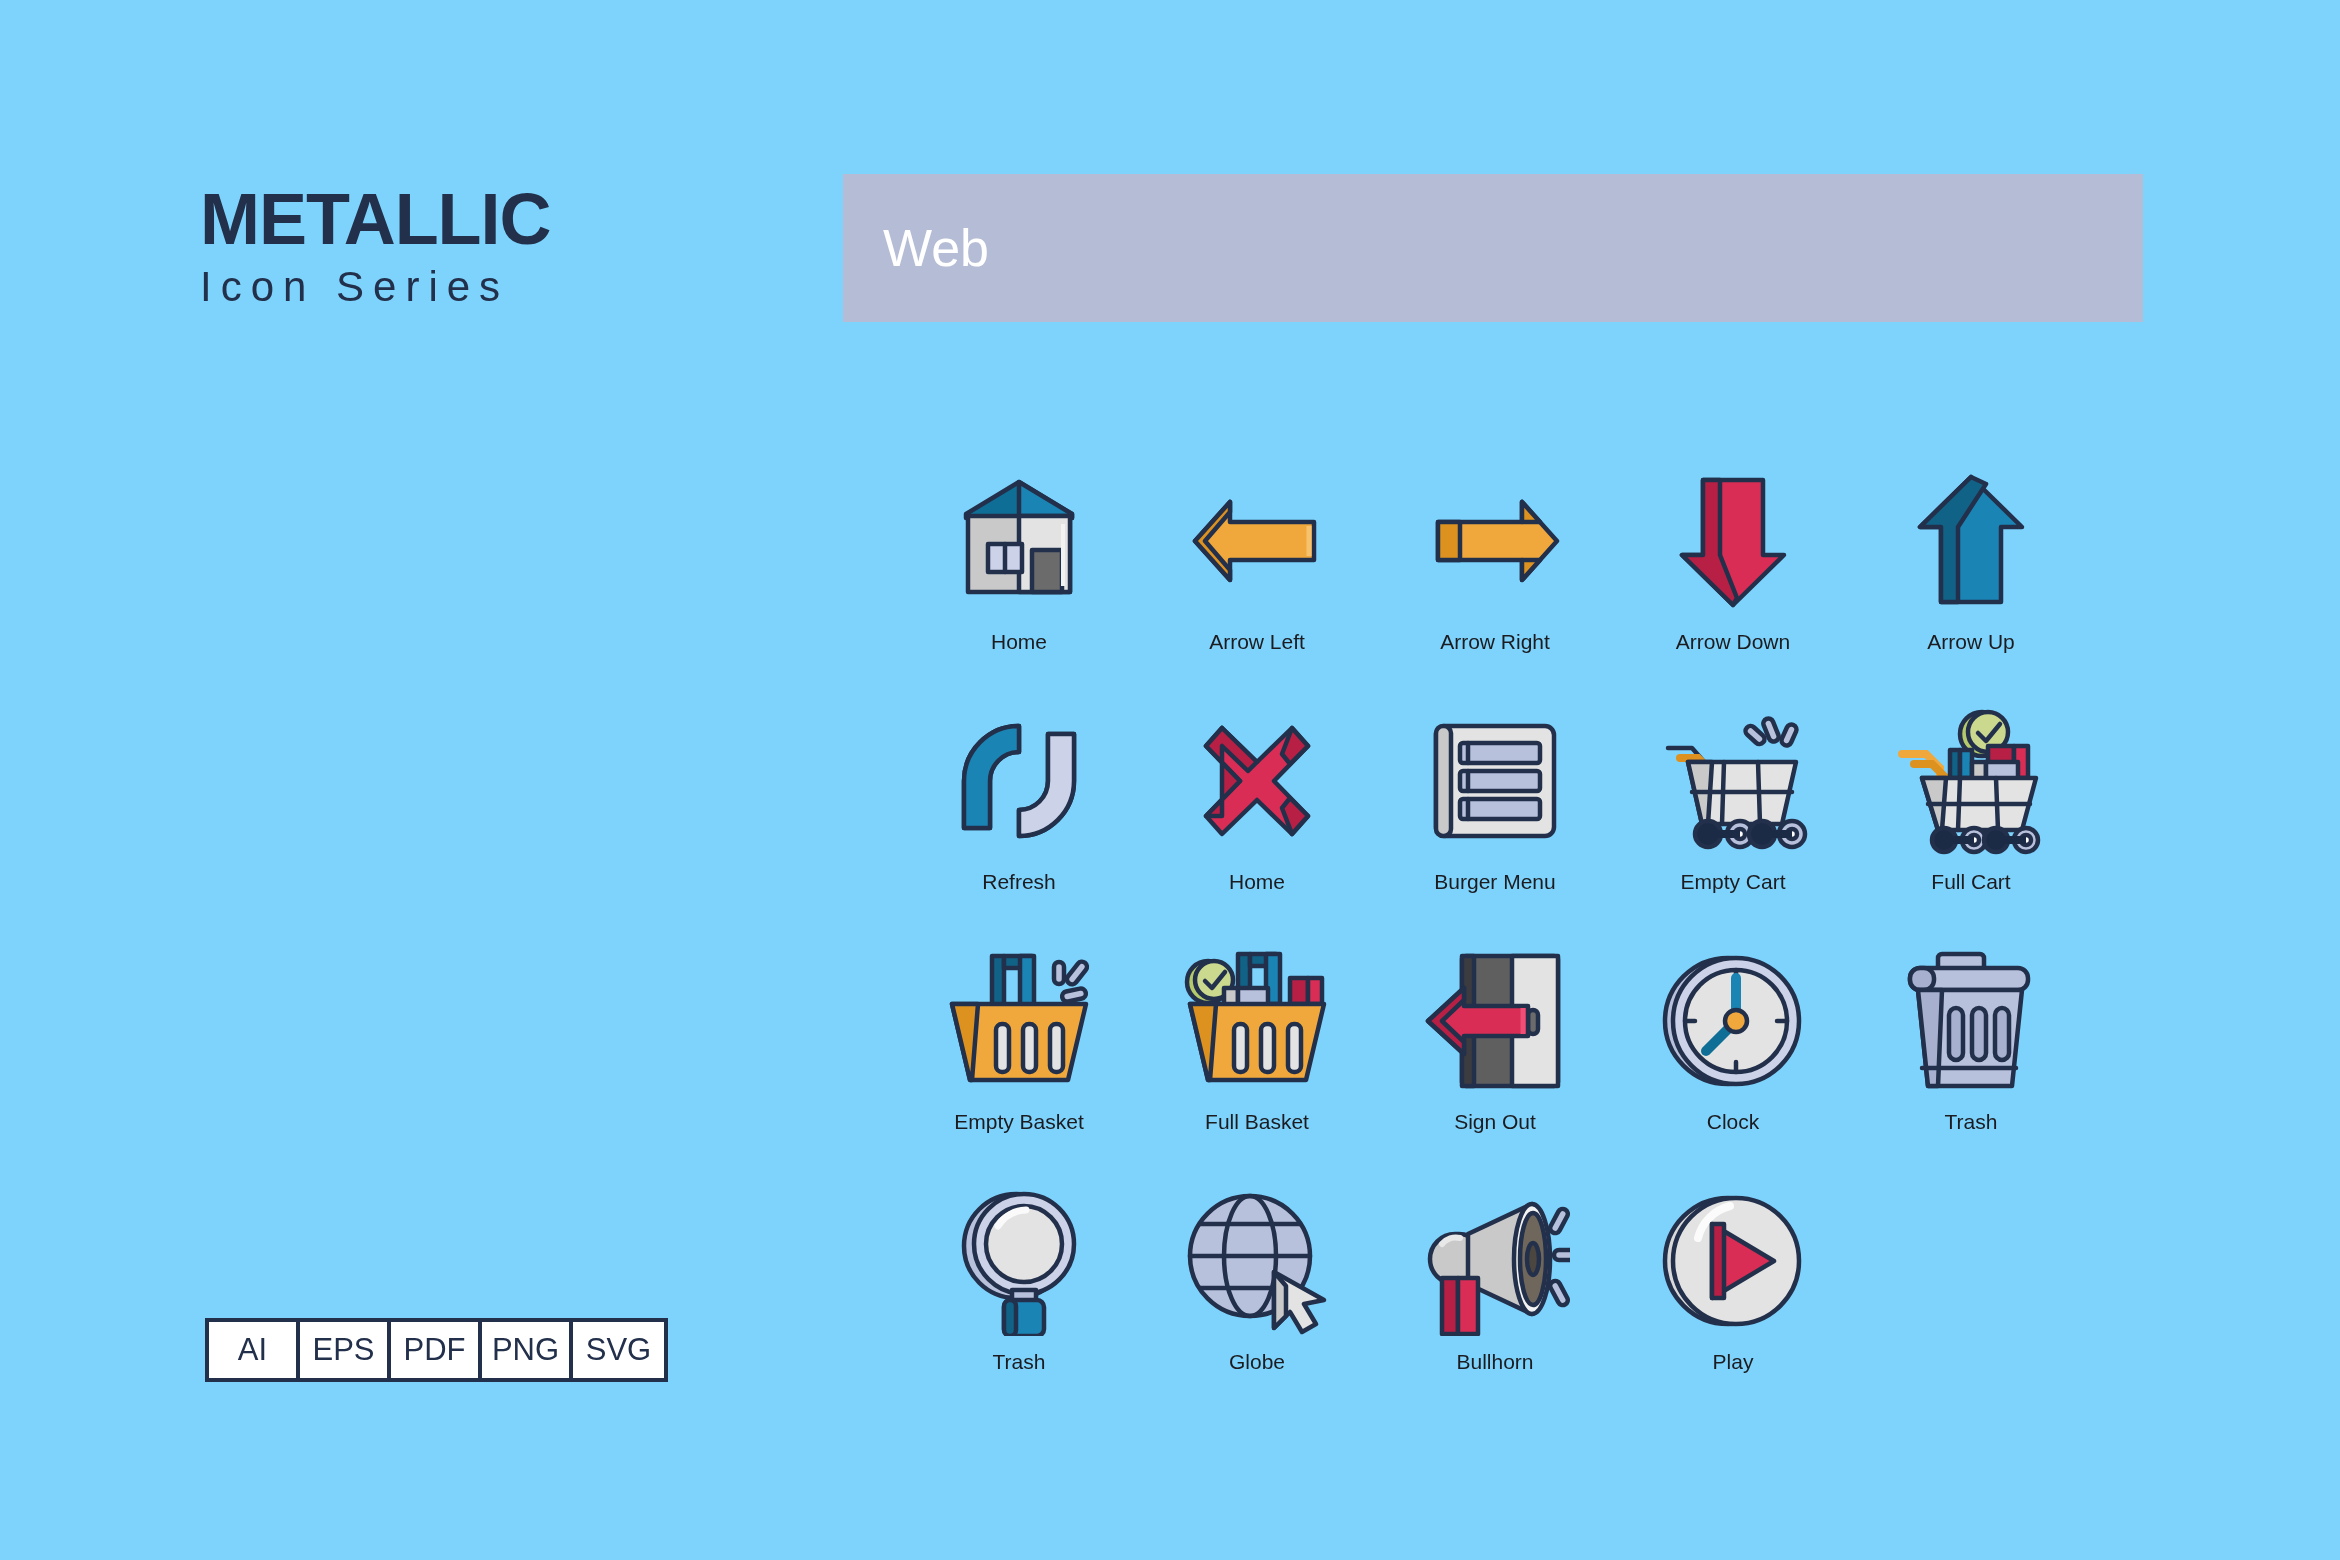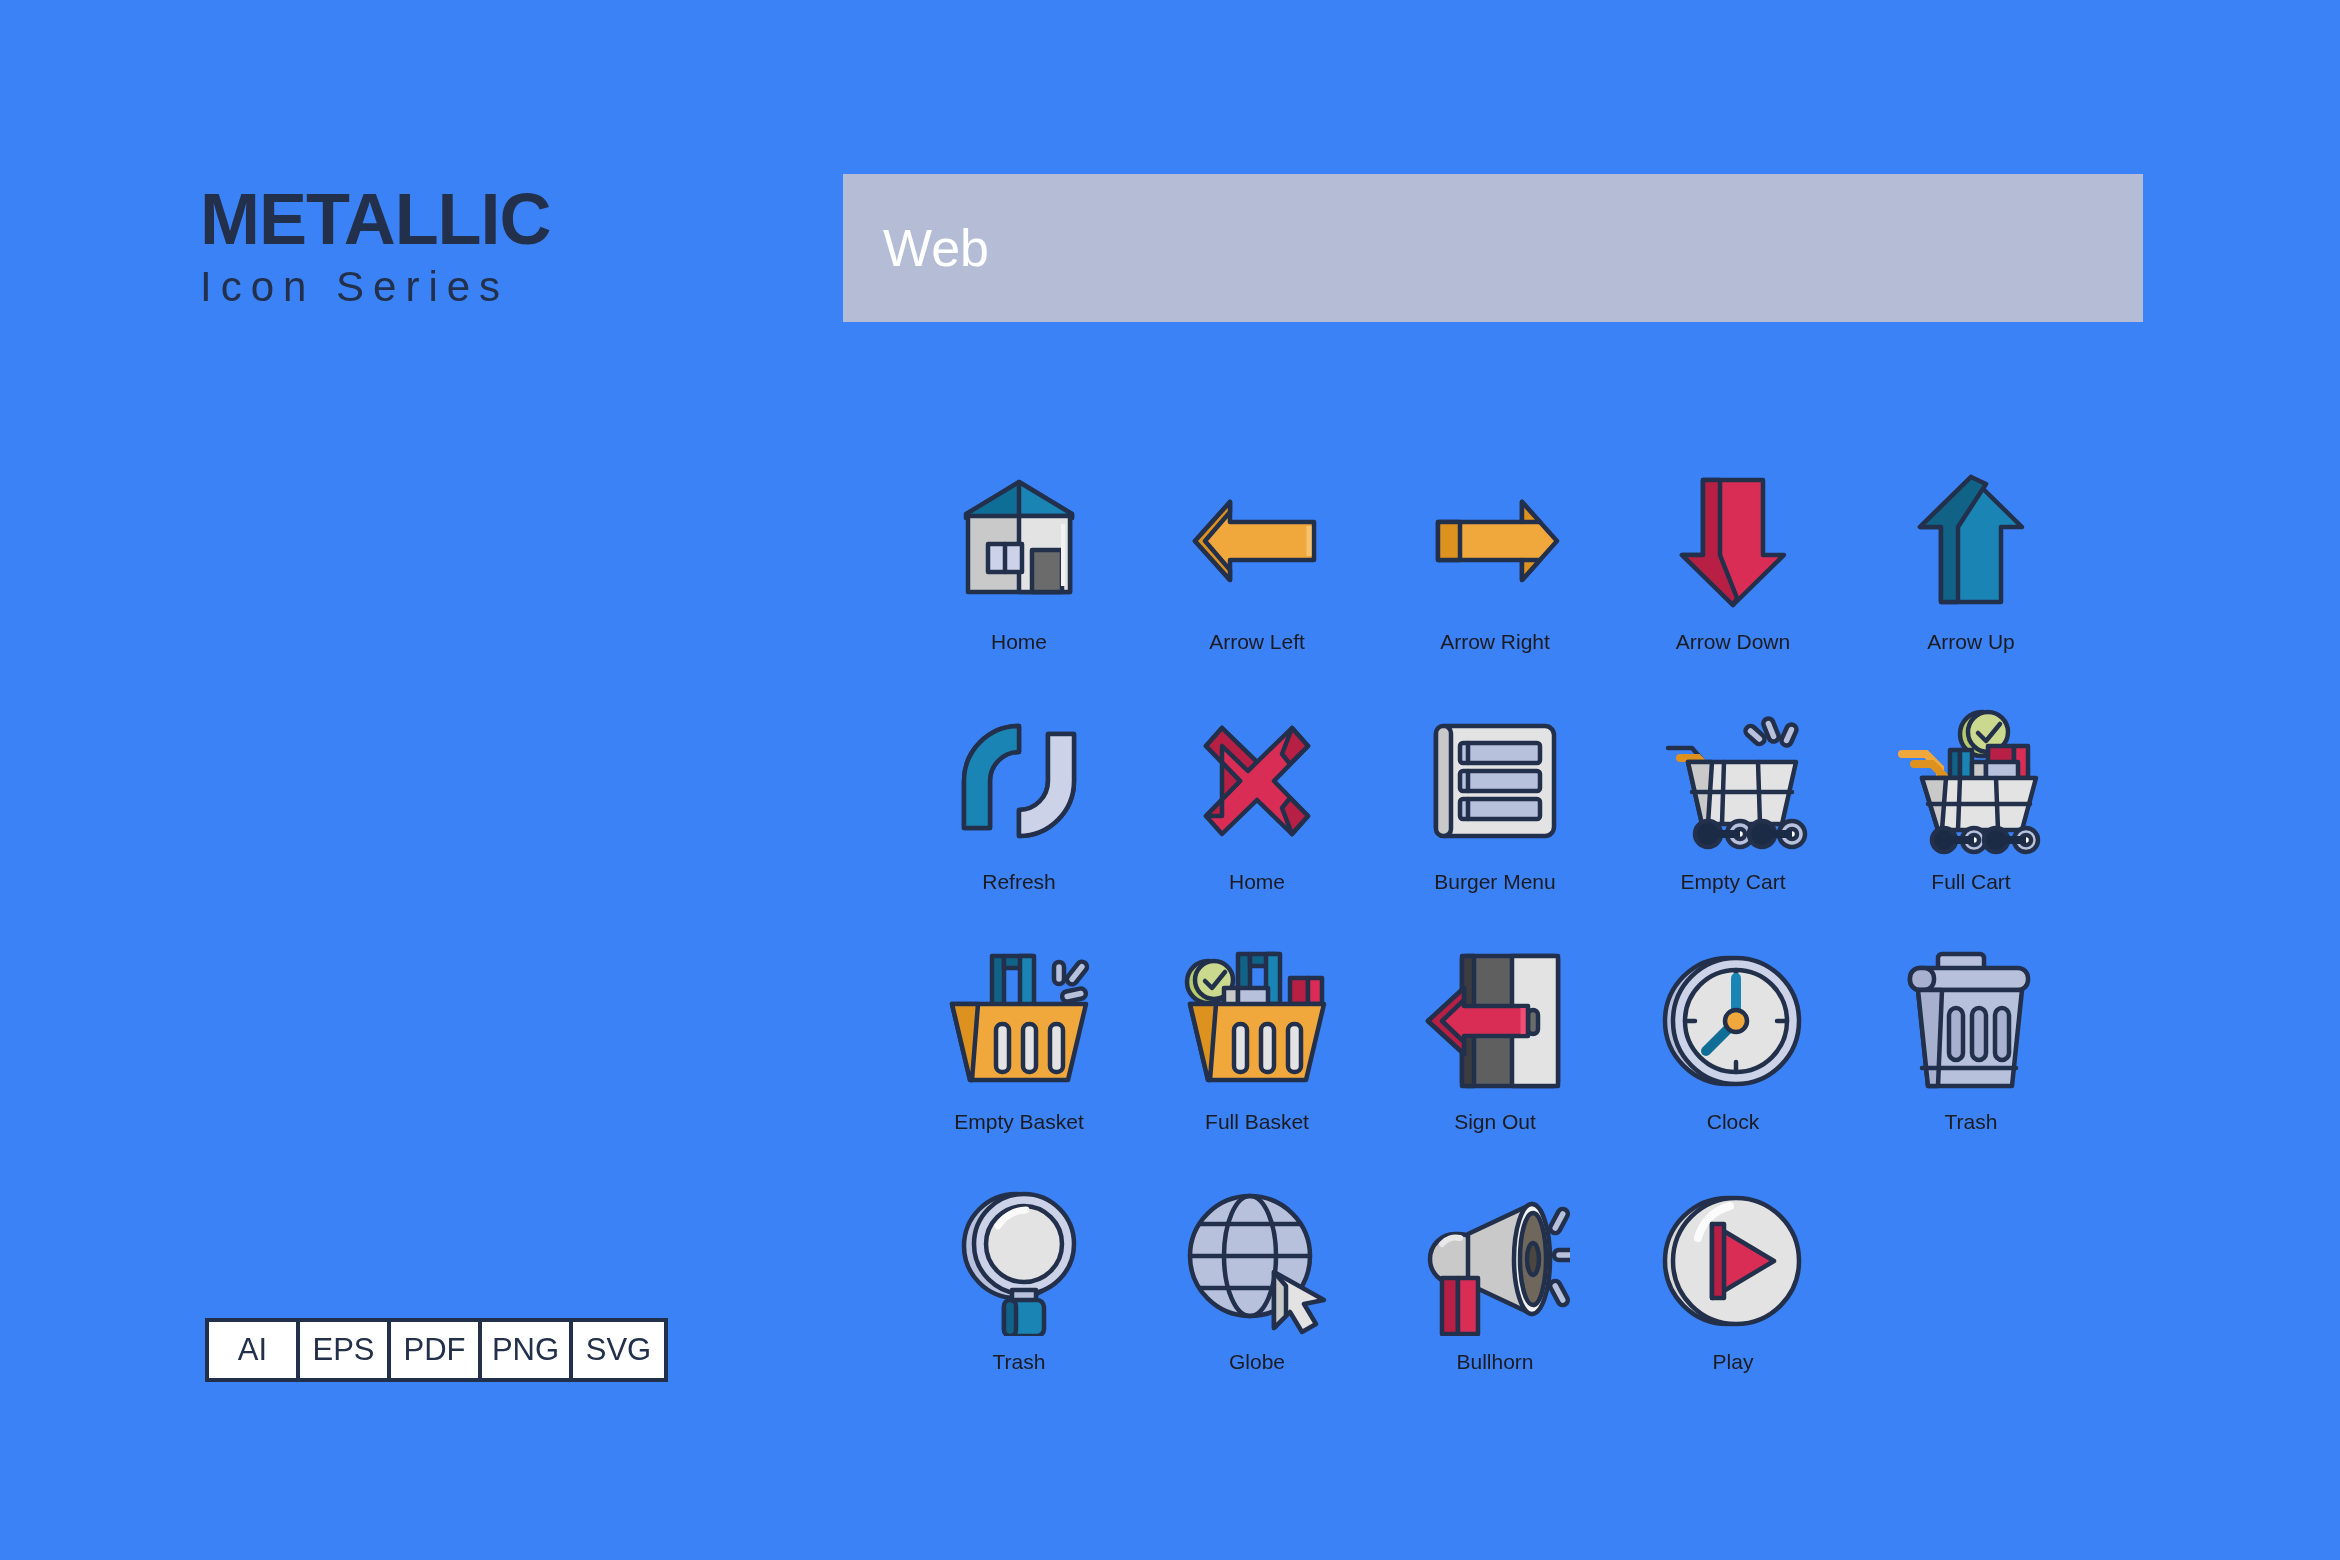--- a/index.html
+++ b/index.html
@@ -7,21 +7,21 @@
     width: 2340px;
     height: 1560px;
     background: #ffffff;
     font-family: "Liberation Sans", sans-serif;
     overflow: hidden;
   }
   #page {
     position: relative;
     width: 2340px;
     height: 1560px;
-    background: #3b82f6;
+    background: #7dd3fc;
   }
 
   
   #brand {
     position: absolute;
     left: 200px;
     top: 185px;
     width: 430px;
   }
   #brand-title {

